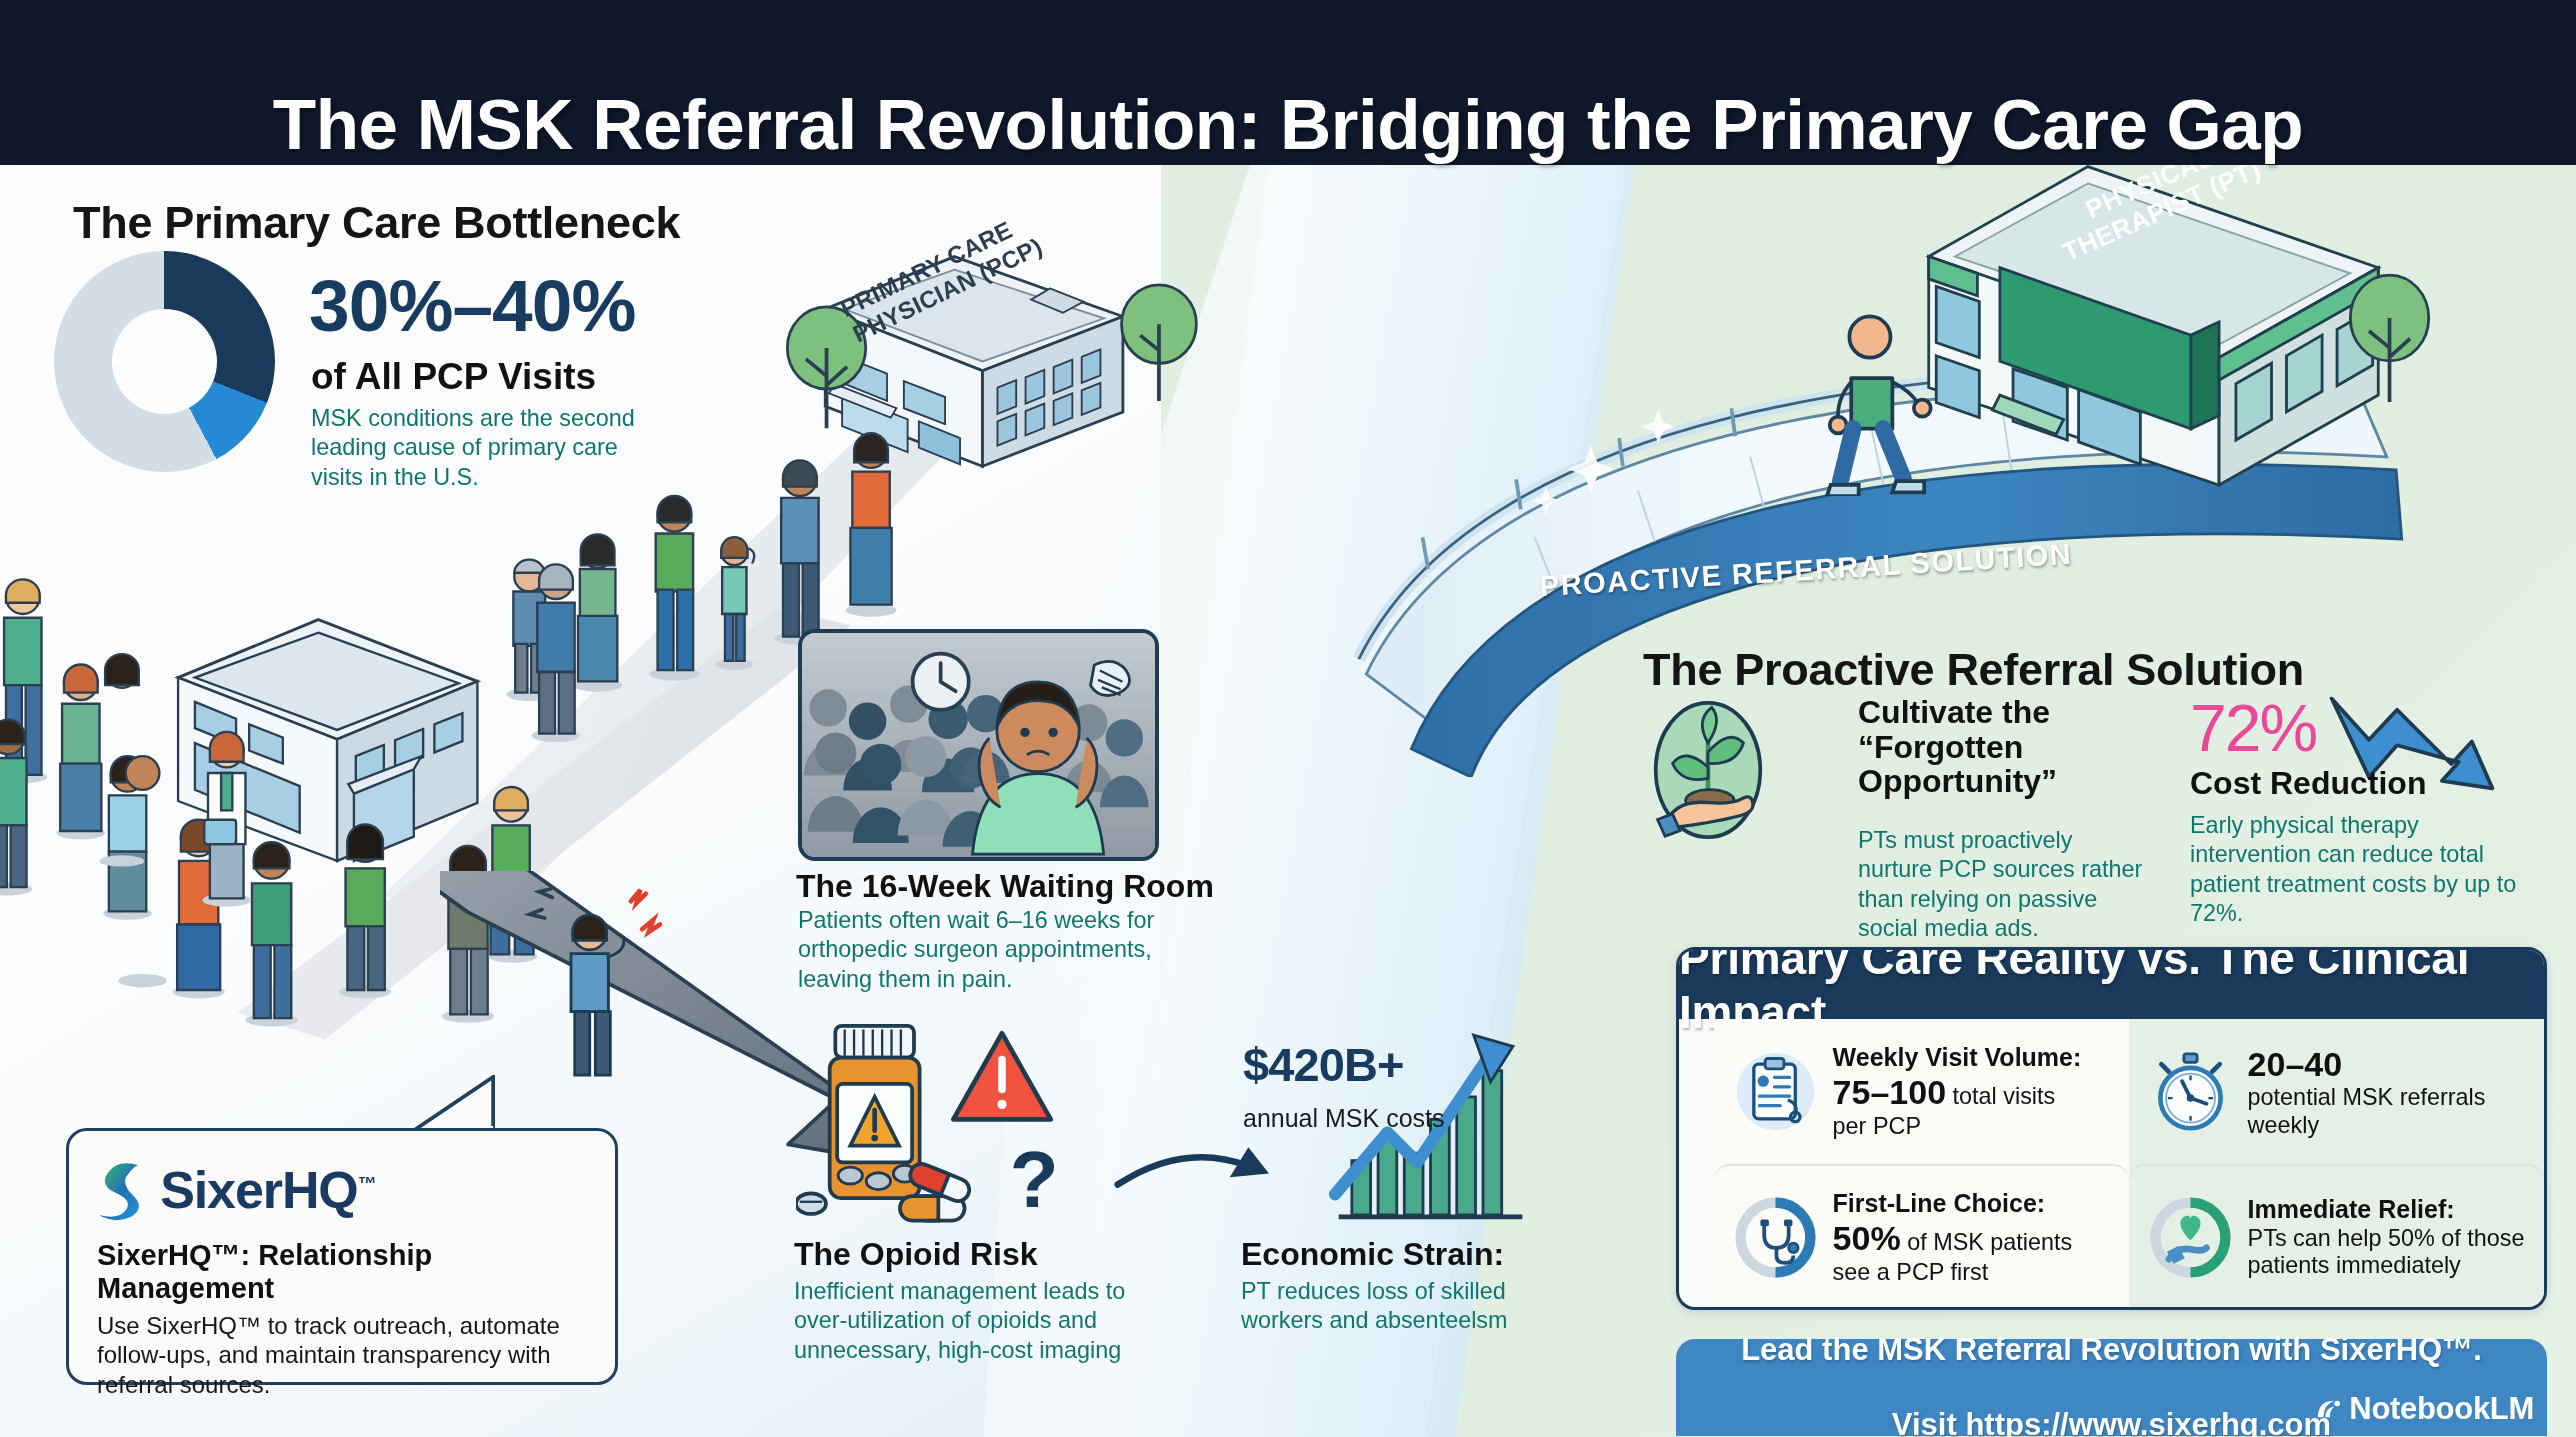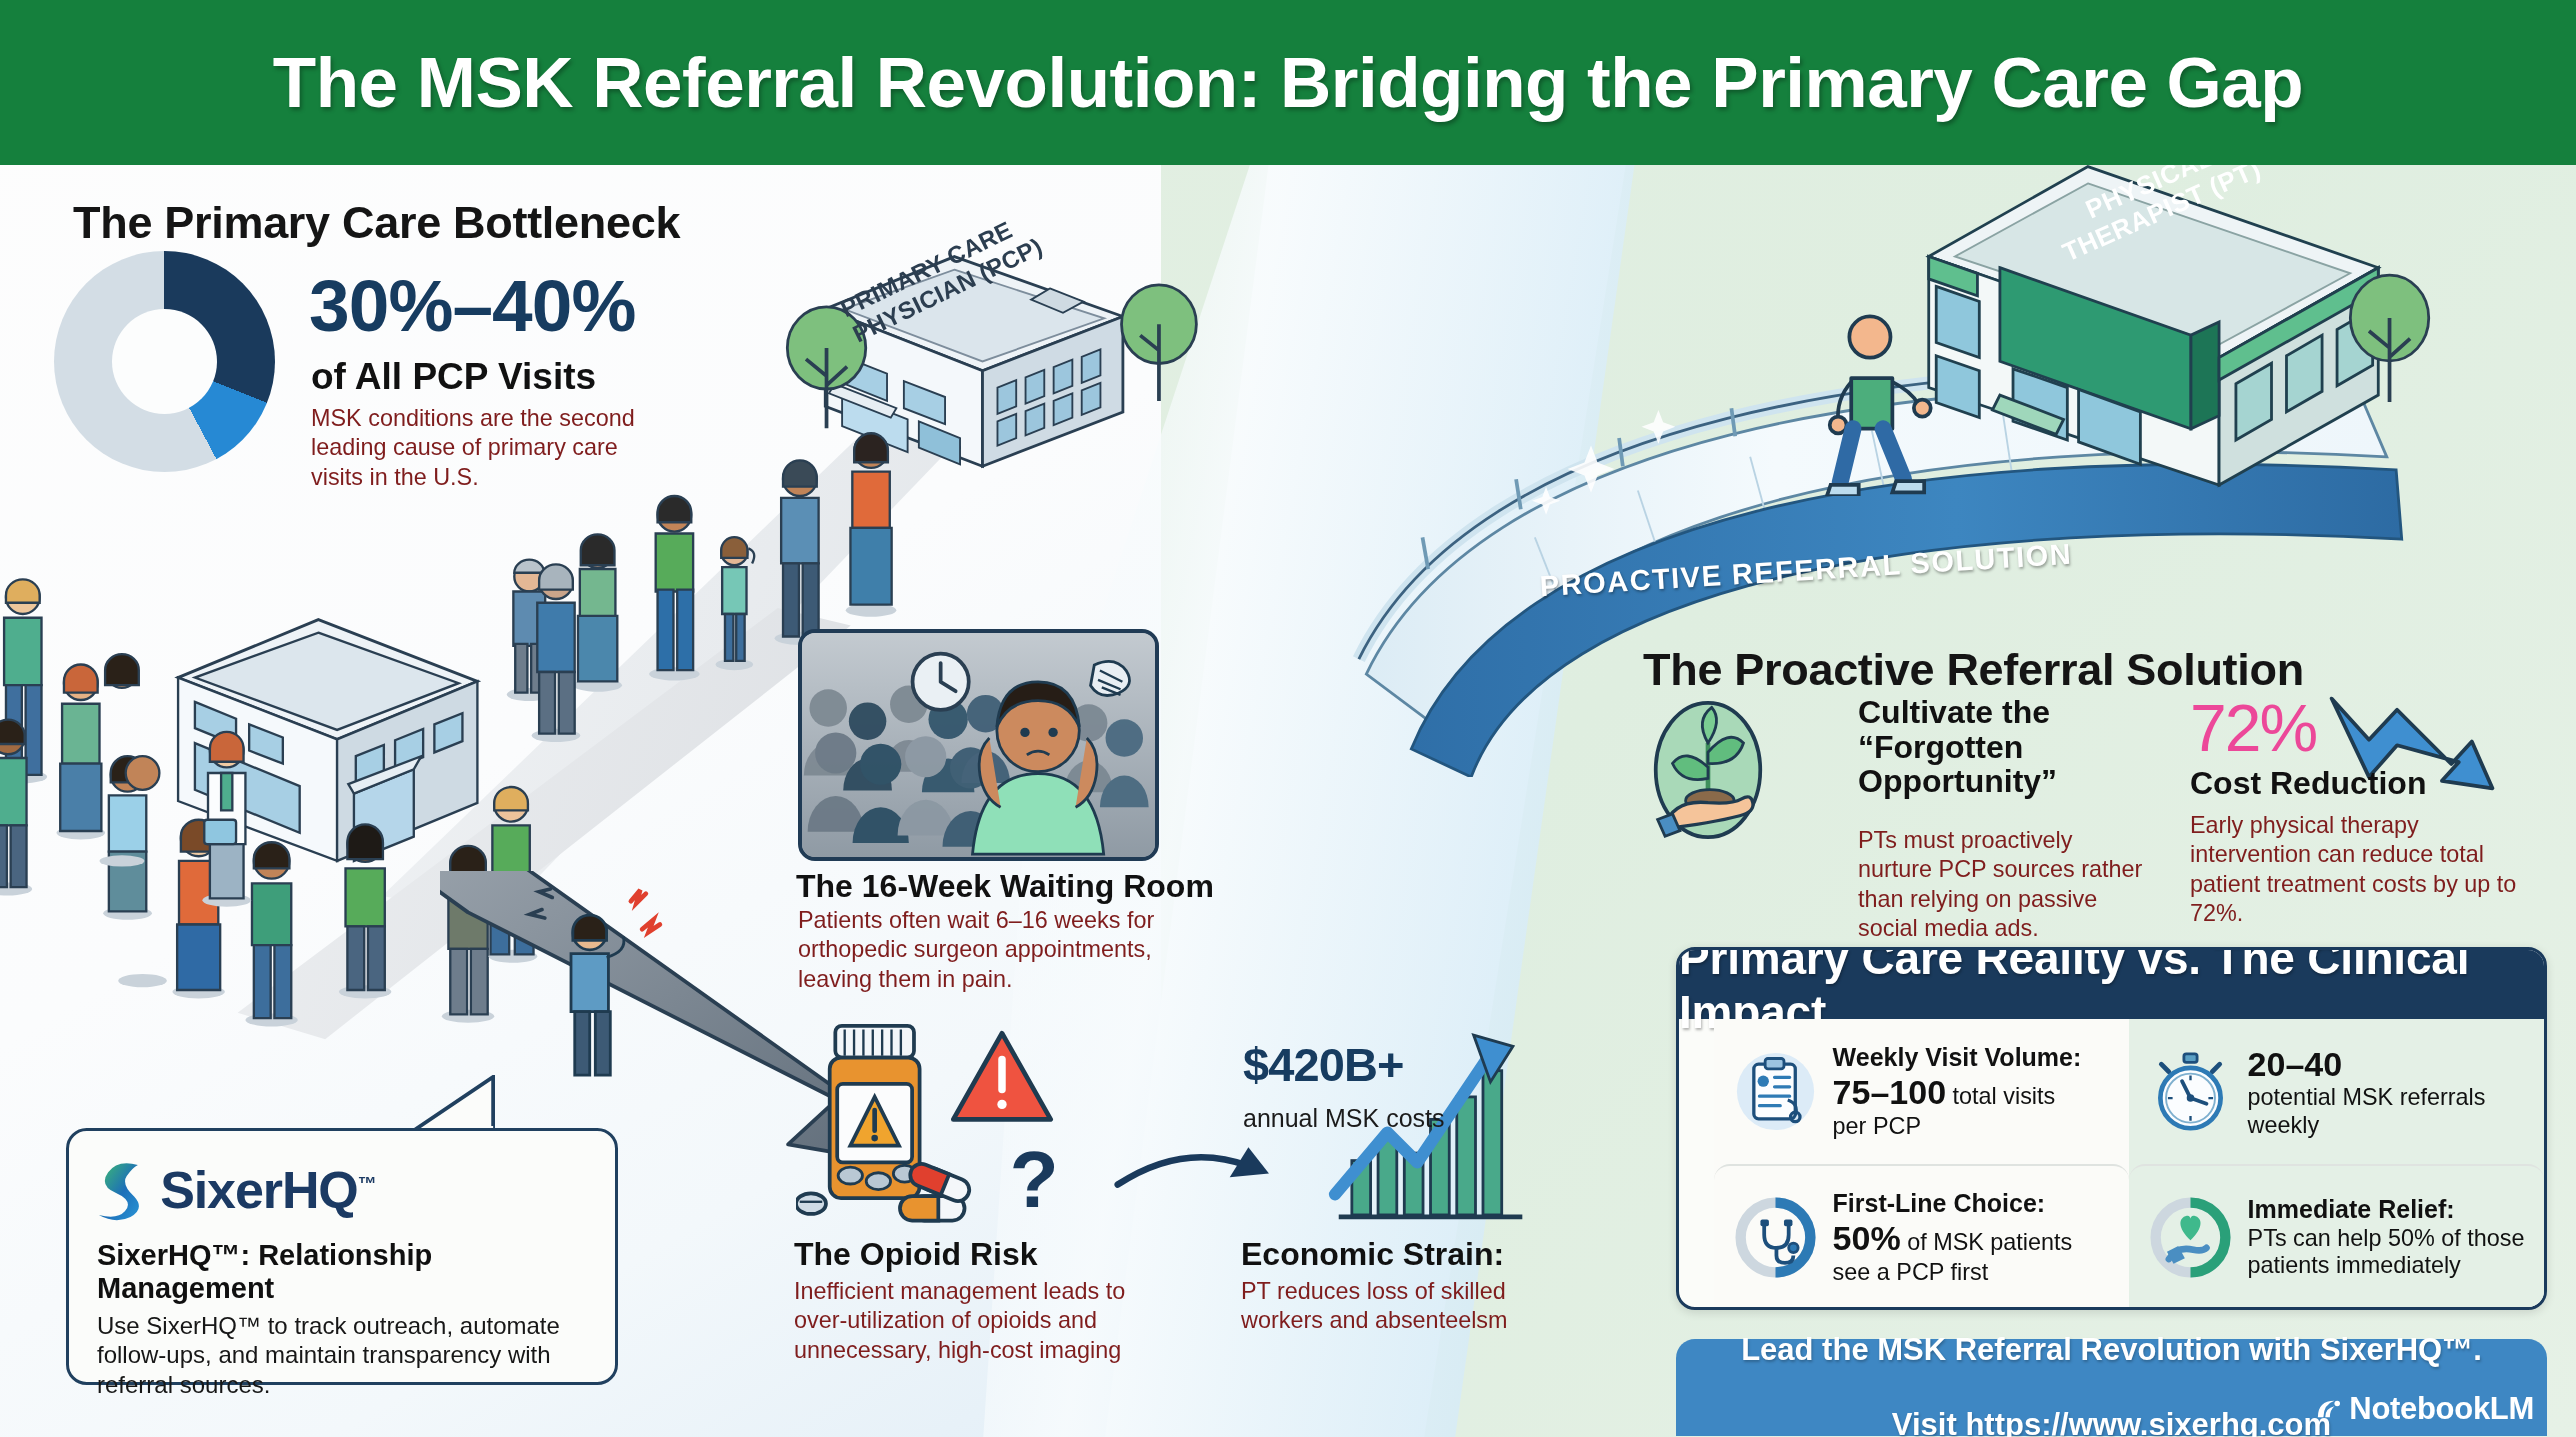--- a/index.html
+++ b/index.html
@@ -35,35 +35,35 @@
   .bg-pale {
     position:absolute; left:1105px; top:84px; width:580px; height:1354px;
     background: linear-gradient(120deg,#ffffff 0%, #fbfdfe 60%, #f4fafc 100%);
     clip-path: polygon(30% 0%, 92% 0%, 55% 100%, 0% 100%);
     opacity:.9;
   }
 
   
   .header {
     position: absolute; left: 0; top: 0; width: 2576px; height: 165px;
-    background: #15803d;
-    display: flex; align-items: center; justify-content: center;
+    background: #0f172a;
+    display: flex; align-items: flex-end; justify-content: center;
     z-index: 40;
   }
   .header h1 {
     font-size: 71px; font-weight: 700; color: #ffffff; letter-spacing: -0.5px;
     text-shadow: 1.9px 2.8px 4.7px rgba(0,0,0,.3);
     white-space: nowrap;
   }
 
   
   .sect-title { font-size: 45px; font-weight: 700; color: #151515; letter-spacing:-0.3px;}
   .stat-big { font-size: 69px; font-weight: 700; color: #173c60; letter-spacing: -0.9px; line-height: .98;}
   .stat-sub { font-size: 37px; font-weight: 700; color: #111; line-height: 1.04;}
-  .body-txt { font-size: 23.4px; font-weight: 400; color: #7f1d1d; line-height: 1.26;}
+  .body-txt { font-size: 23.4px; font-weight: 400; color: #0f766e; line-height: 1.26;}
   .card-h { font-size: 32px; font-weight: 700; color: #111; line-height:1.08;}
 
   
   .donut-wrap { position: absolute; left: 54px; top: 251px; width: 221px; height: 221px; }
   .donut {
     width: 221px; height: 221px; border-radius: 50%;
     background: conic-gradient(
       #1a3a5c 0deg 112deg,
       #2689d4 112deg 152deg,
       #d3dde5 152deg 360deg);

